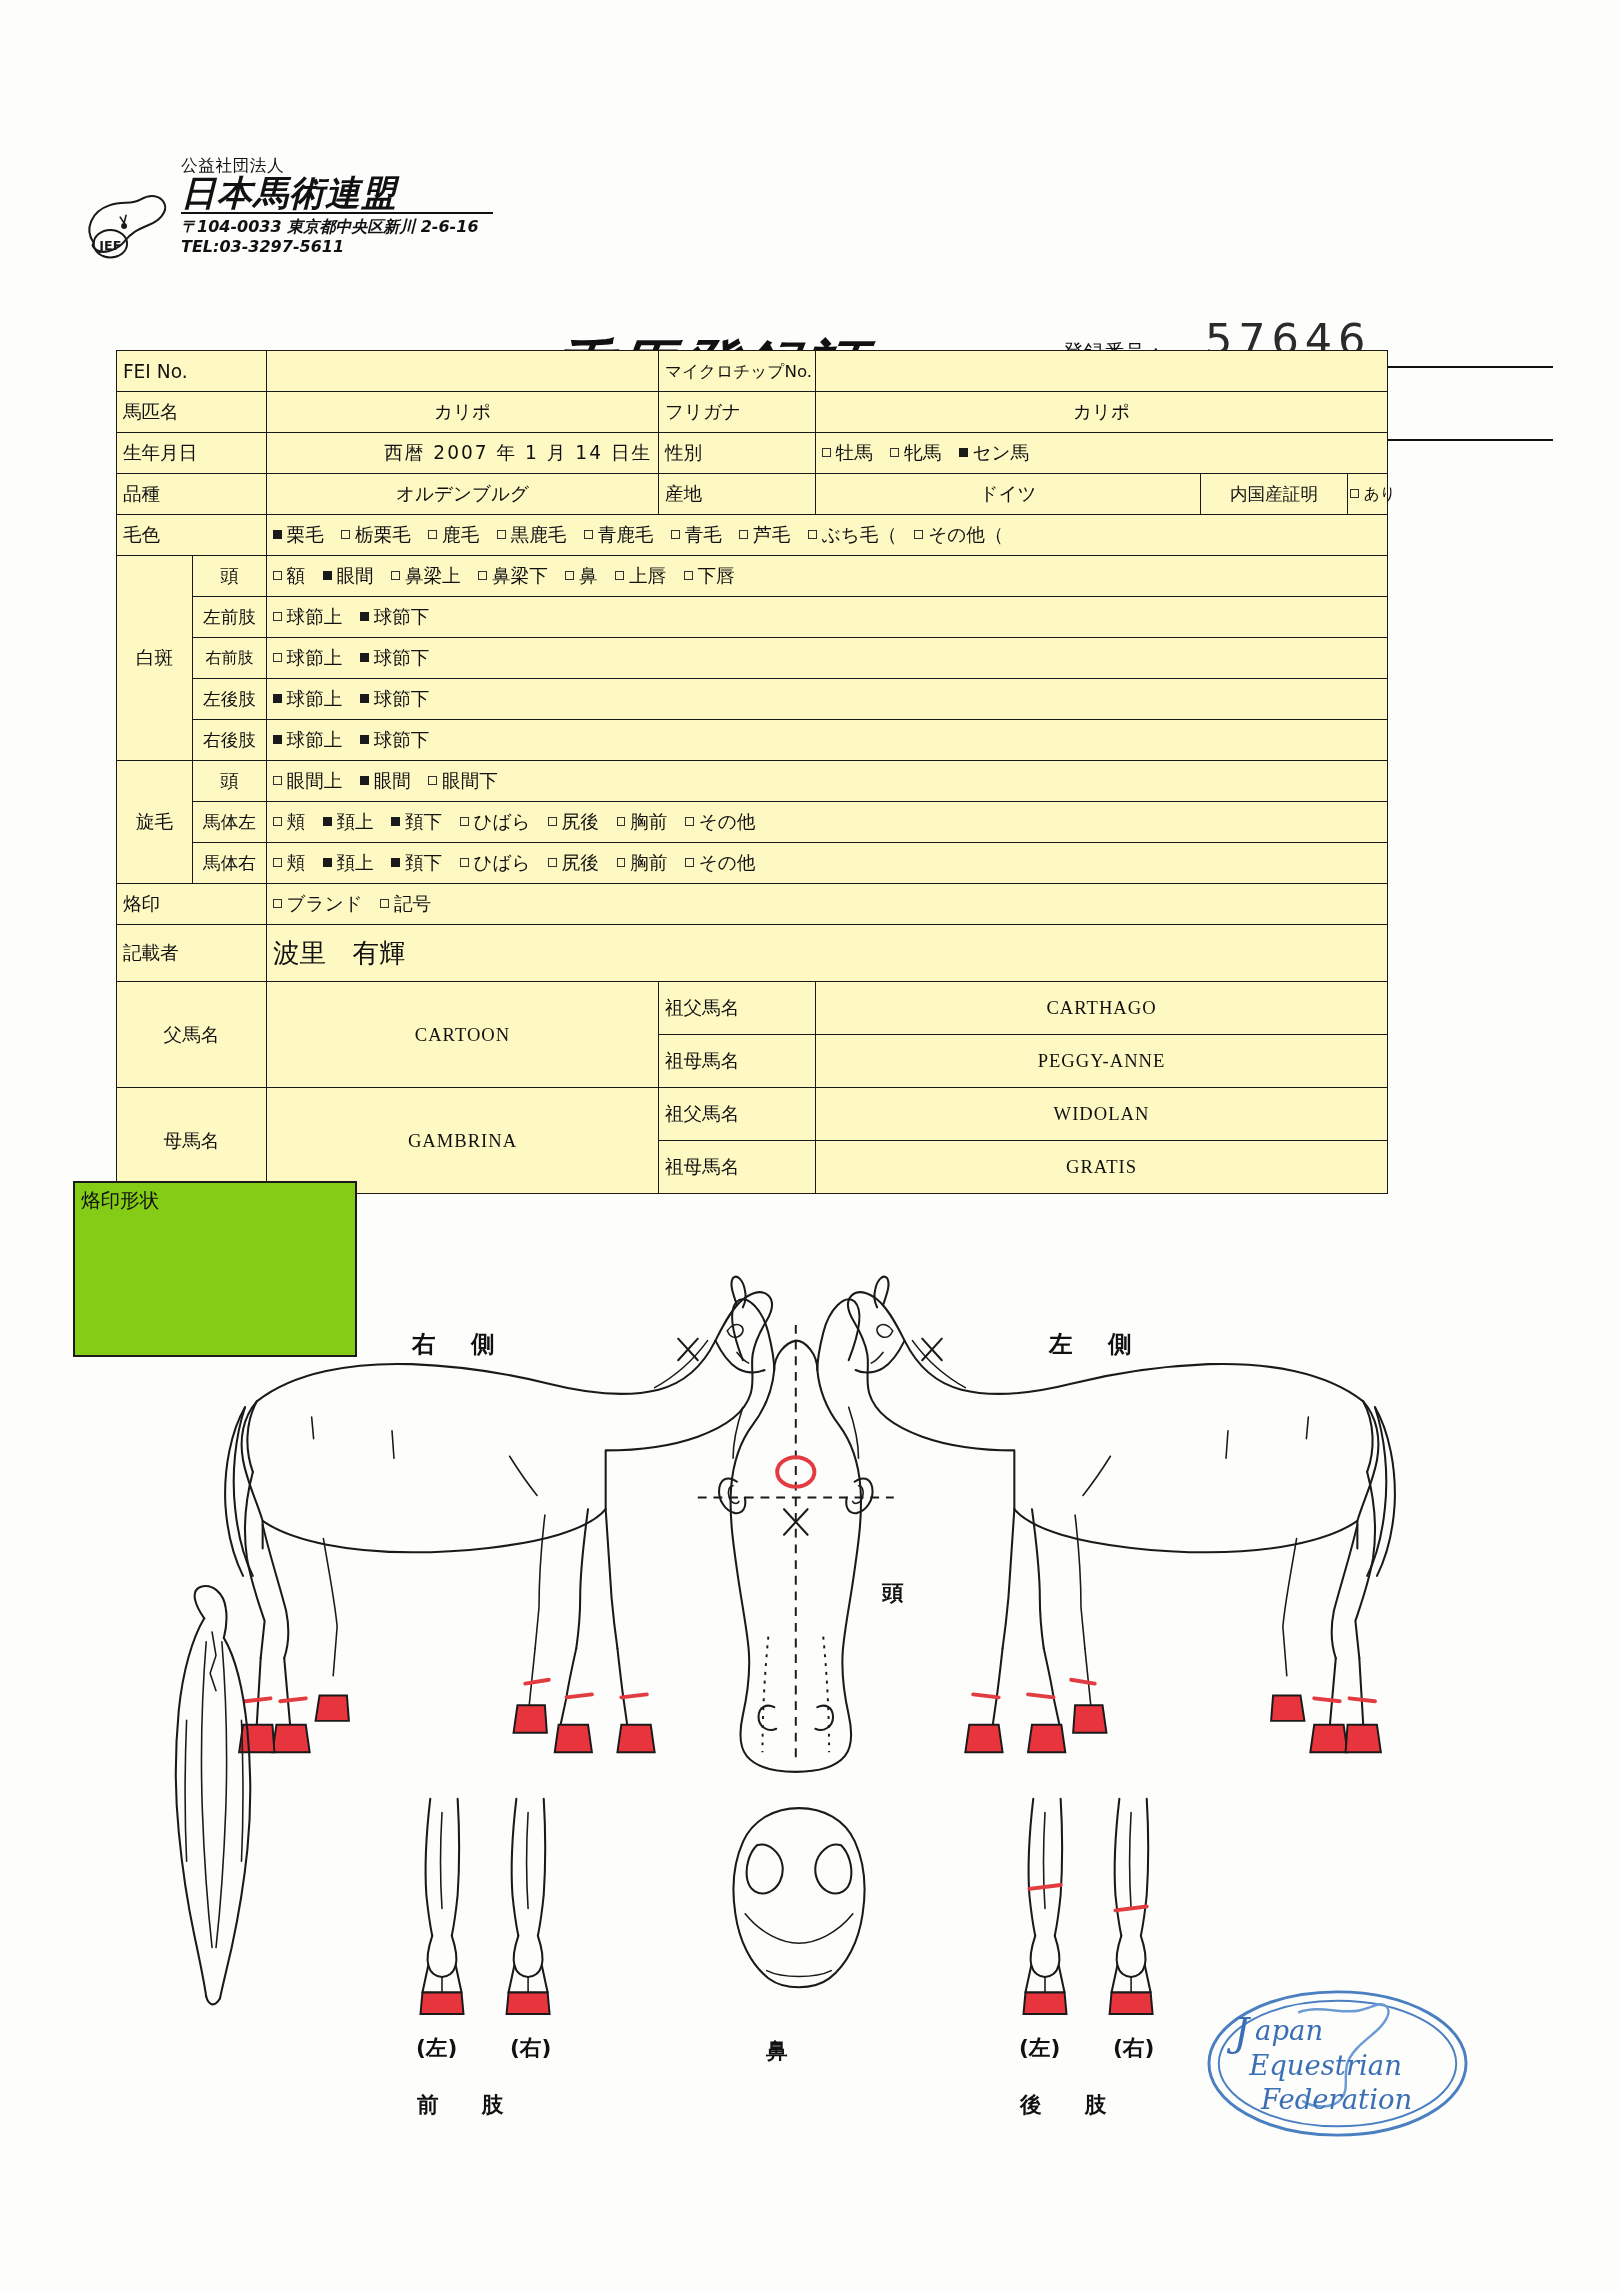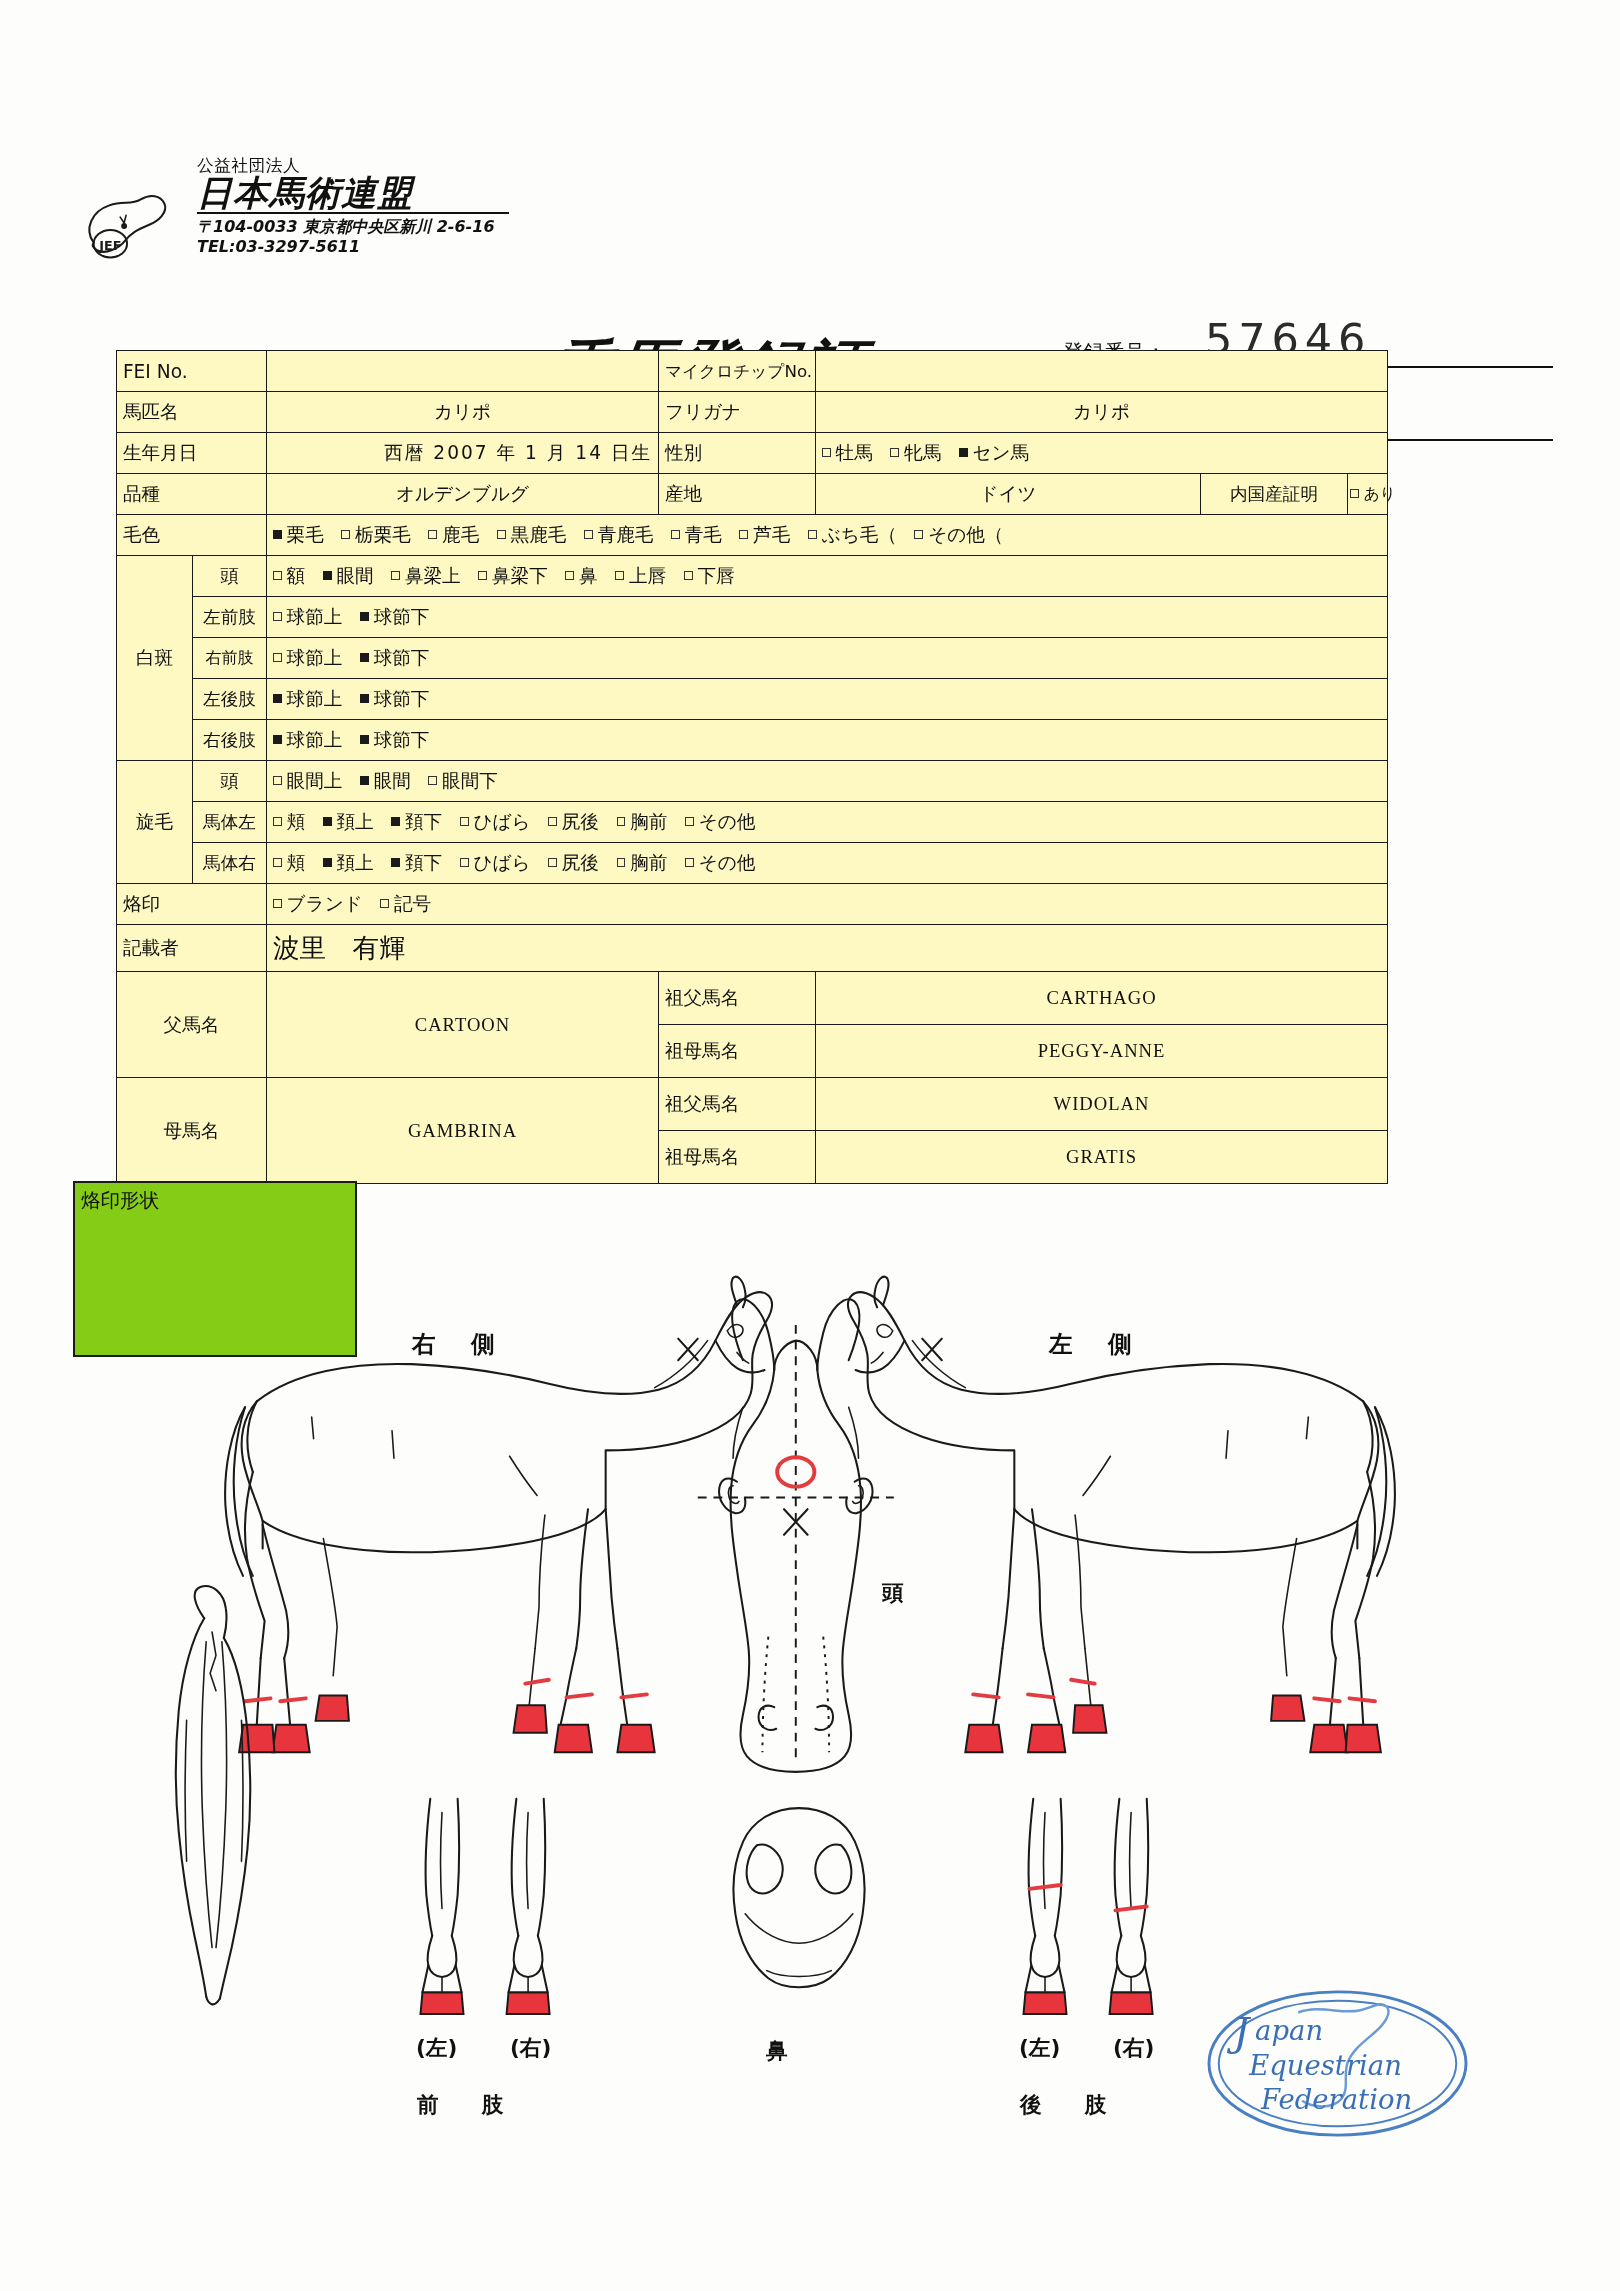--- a/index.html
+++ b/index.html
@@ -10,21 +10,21 @@
     font-family:"DejaVu Sans","Liberation Sans",sans-serif;
     color:#111;
     position:relative;
     overflow:hidden;
   }
   .page { position:relative; width:1620px; height:2292px; }
 
   
   .header { position:absolute; left:0; top:147px; width:1620px; height:167px; }
   .logo-wrap { position:absolute; left:76px; top:24.5px; width:108px; height:108px; }
-  .org-block { position:absolute; left:181px; top:9.8px; width:333px;margin-left:16px; }
+  .org-block { position:absolute; left:181px; top:9.8px; width:333px; }
   .org-kouekishadan { font-size:16.7px; letter-spacing:0.5px; line-height:1; }
   .org-jp { font-size:35px; font-weight:bold; font-style:italic; letter-spacing:1px; line-height:1.05; margin-top:1px;}
   .org-en { font-size:24.5px; font-style:italic; font-family:"DejaVu Sans","Liberation Sans",sans-serif; letter-spacing:0px; line-height:1.15; margin-top:2px;}
   .org-rule { border-bottom:2.5px solid #111; width:312px; margin-top:1px; }
   .org-addr { font-size:16px; font-style:italic; font-weight:bold; letter-spacing:0px; line-height:1.25; margin-top:2.9px;}
   .org-tel { font-size:16px; font-style:italic; font-weight:bold; letter-spacing:0px; line-height:1.25;}
 
   .doc-title {
     position:absolute; left:549px; top:181px;
     font-size:61px; font-weight:bold; font-style:italic;
@@ -232,21 +232,21 @@
       <tr>
         <td class="lbl-c" style="font-size:17.6px">馬体右</td>
         <td class="optrow" colspan="6" id="whorl-2"><span class="opt"><span class="box-empty"></span><span>頬</span></span><span class="opt"><span class="box-filled"></span><span>頚上</span></span><span class="opt"><span class="box-filled"></span><span>頚下</span></span><span class="opt"><span class="box-empty"></span><span>ひばら</span></span><span class="opt"><span class="box-empty"></span><span>尻後</span></span><span class="opt"><span class="box-empty"></span><span>胸前</span></span><span class="opt"><span class="box-empty"></span><span>その他</span></span></td>
       </tr>
 
       <tr>
         <td class="lbl" colspan="2">烙印</td>
         <td class="optrow" colspan="6" id="brand-options"><span class="opt"><span class="box-empty"></span><span>ブランド</span></span><span class="opt"><span class="box-empty"></span><span>記号</span></span></td>
       </tr>
 
-      <tr style="height:47px">
+      <tr style="height:57px">
         <td class="lbl" colspan="2">記載者</td>
         <td class="val-l" colspan="6" style="font-size:26.5px">波里　有輝</td>
       </tr>
 
       <tr style="height:53px">
         <td class="lbl-c" colspan="2" rowspan="2">父馬名</td>
         <td class="val-c name-en" rowspan="2">CARTOON</td>
         <td class="lbl">祖父馬名</td>
         <td class="val-c name-en" colspan="4">CARTHAGO</td>
       </tr>

